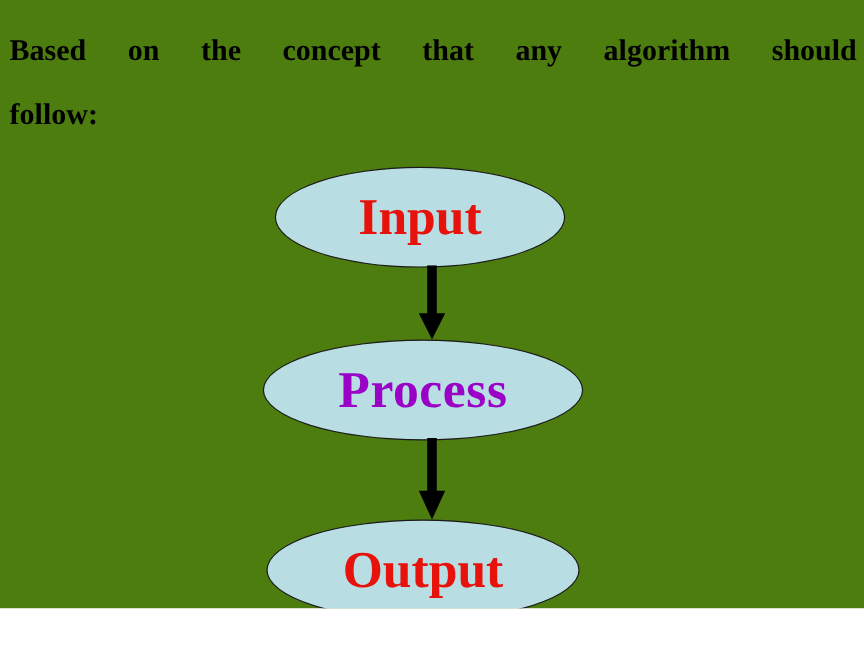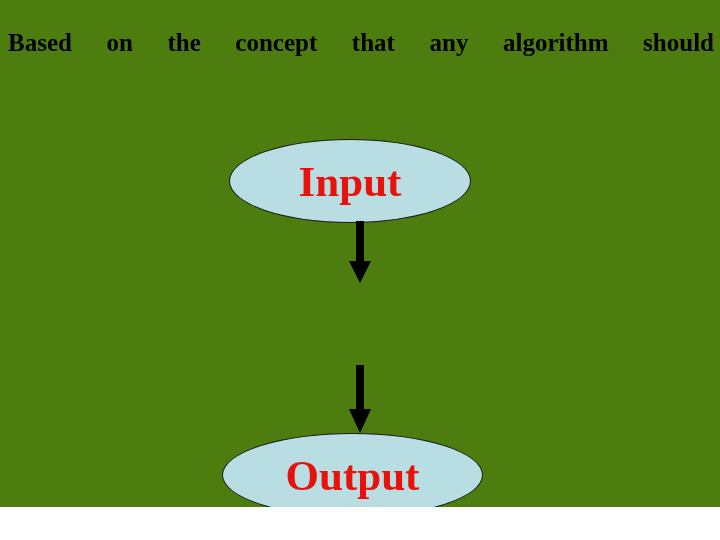--- a/index.html
+++ b/index.html
@@ -81,34 +81,38 @@
   .arrow { position: absolute; }
   .arrow svg { display: block; }
 </style>
 </head>
 <body>
 
 <div id="slide">
 
   <div class="heading">
     <span class="line1">Based on the concept that any algorithm should</span>
+    <span class="line2">follow:</span>
   </div>
 
   <div class="flow">
 
     <div class="node" id="node-input">
       <span class="node-label" id="label-input">Input</span>
     </div>
 
     <div class="arrow" style="left:340px; top:221px;">
       <svg width="40" height="64" viewBox="0 0 40 64" aria-hidden="true">
         <path d="M16,0 L24,0 L24,40 L31,40 L20,62 L9,40 L16,40 Z" fill="#000000"></path>
       </svg>
     </div>
 
+    <div class="node" id="node-process">
+      <span class="node-label" id="label-process">Process</span>
+    </div>
 
     <div class="arrow" style="left:340px; top:365px;">
       <svg width="40" height="70" viewBox="0 0 40 70" aria-hidden="true">
         <path d="M16,0 L24,0 L24,44 L31,44 L20,68 L9,44 L16,44 Z" fill="#000000"></path>
       </svg>
     </div>
 
     <div class="node" id="node-output">
       <span class="node-label" id="label-output">Output</span>
     </div>

